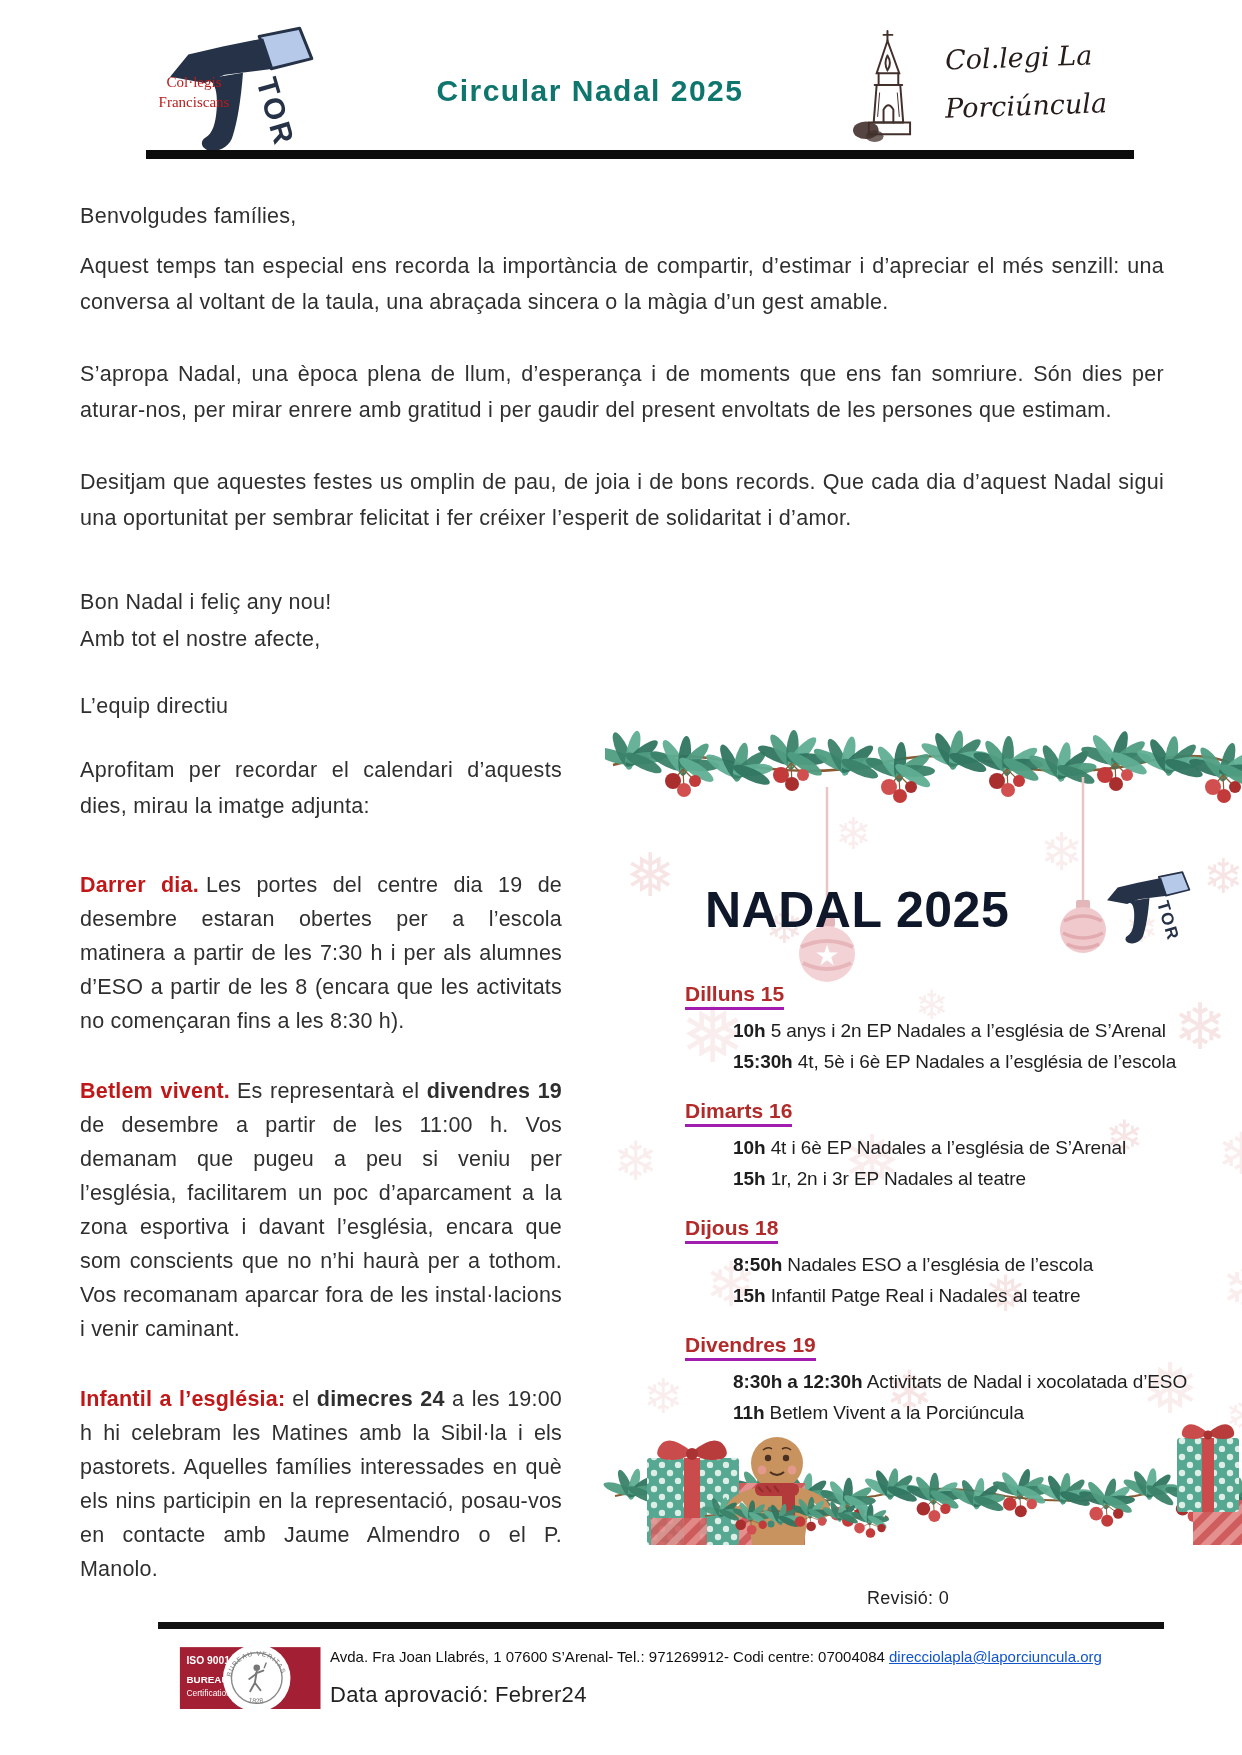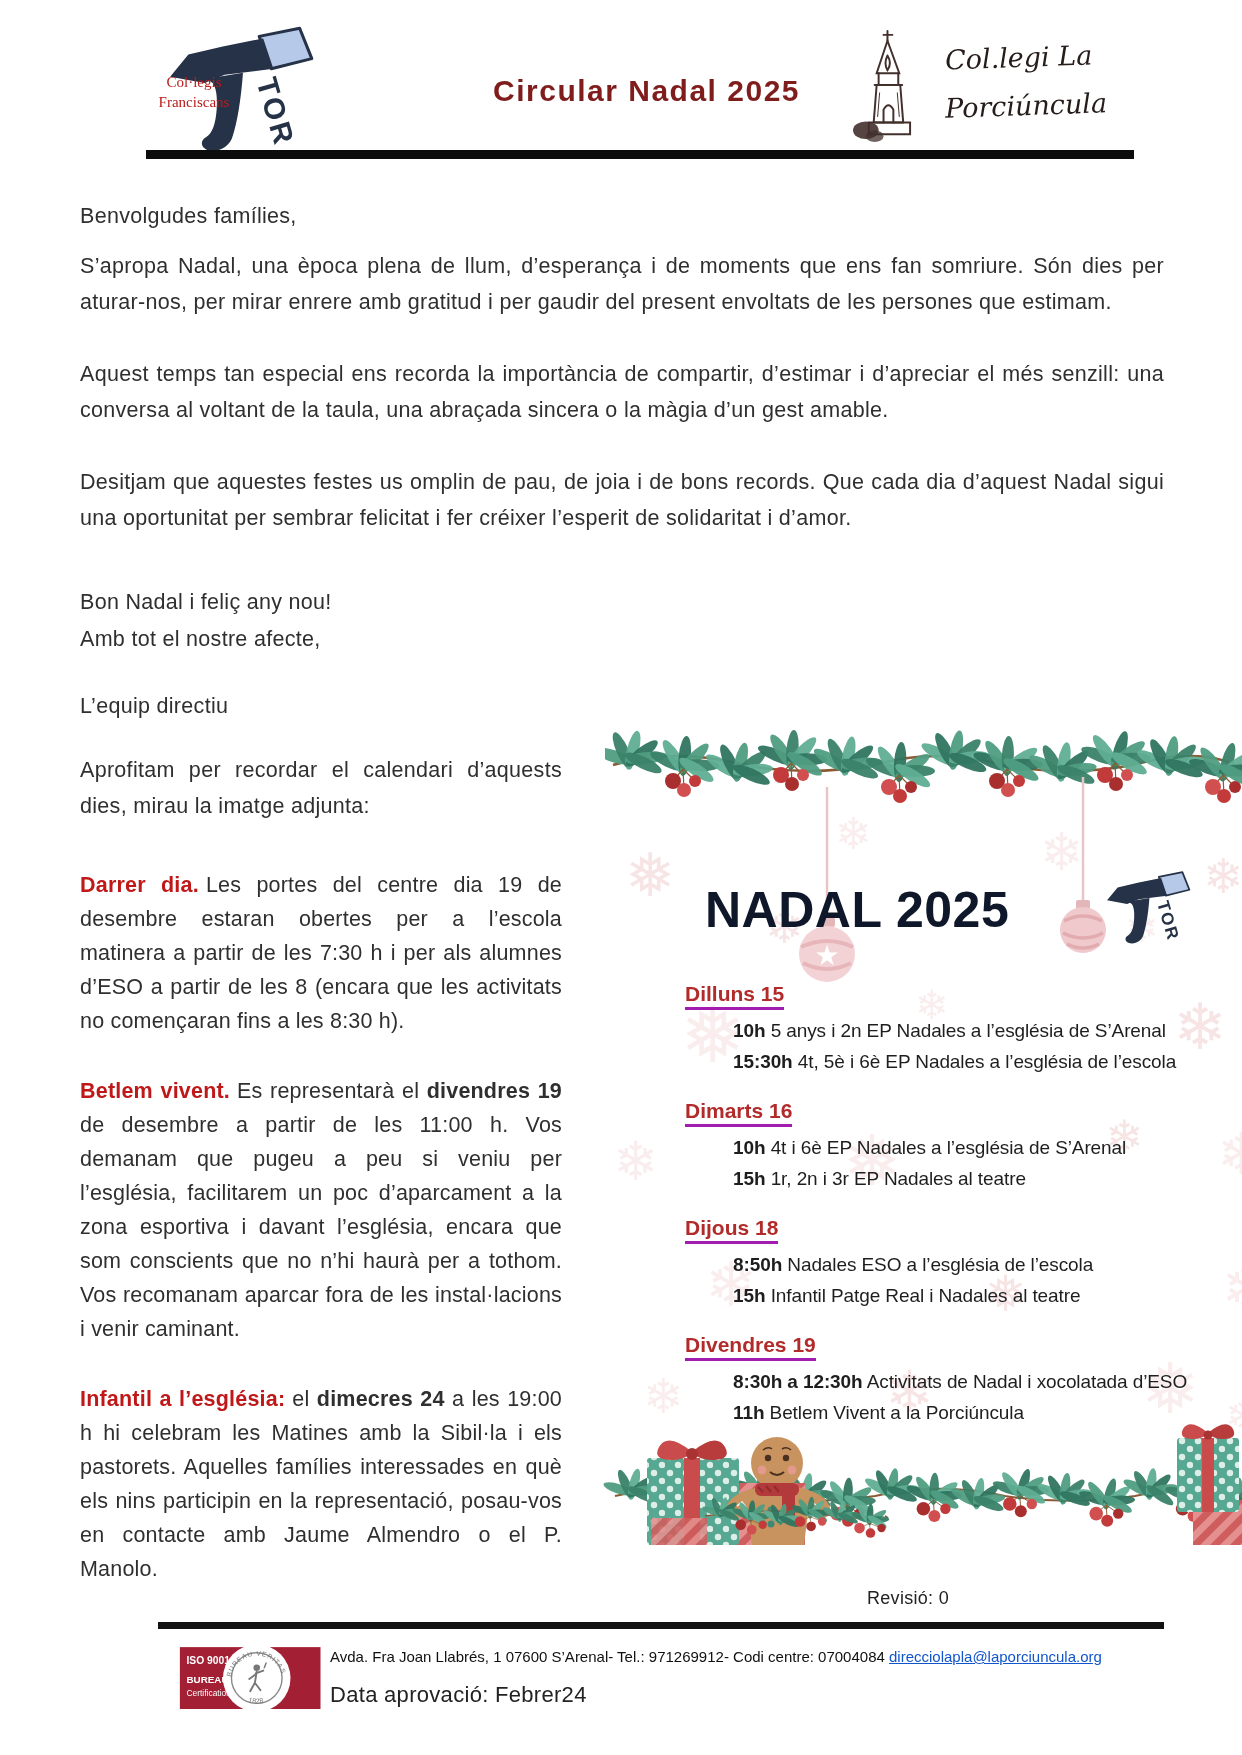--- a/index.html
+++ b/index.html
@@ -1,21 +1,21 @@
 <!DOCTYPE html>
 <html><head>
 <meta charset="utf-8">
 <style>
   html,body{margin:0;padding:0;background:#ffffff;}
   .page{position:relative;width:1242px;height:1755px;background:#fff;overflow:hidden;
         font-family:"Liberation Sans","DejaVu Sans",sans-serif;color:#2f2f2f;}
   .abs{position:absolute;}
   
-  .hdr-title{left:380px;top:74px;width:420px;text-align:right;font-size:30px;font-weight:600;
-             color:#7f1d1d;letter-spacing:1.5px;}
+  .hdr-title{left:380px;top:74px;width:420px;text-align:center;font-size:30px;font-weight:600;
+             color:#0f766e;letter-spacing:1.5px;}
   .rule-top{left:146px;top:150px;width:988px;height:9px;background:#0c0c0c;}
   .tor-gray{left:138px;top:72px;width:112px;text-align:center;color:#b91c1c;
             font-family:"Liberation Serif","DejaVu Serif",serif;font-size:15px;line-height:20px;}
   .script{font-family:"DejaVu Serif","Liberation Serif",serif;font-style:italic;color:#261c1a;
           font-size:27px;transform:rotate(-2deg);}
   
   .sal{left:80px;top:204px;font-size:21.5px;letter-spacing:.3px;}
   .lp-host{left:80px;top:248px;width:1084px;}
   .lp{margin:0 0 36px 0;font-size:21.5px;line-height:36px;text-align:justify;letter-spacing:.3px;}
   .close1{left:80px;top:590px;font-size:21.5px;letter-spacing:.3px;}
@@ -81,22 +81,22 @@
         <ellipse cx="34" cy="110" rx="9" ry="6" fill="#42302c" opacity="0.75"></ellipse>
       </svg>
   </div>
   <div class="abs script" style="left:945px;top:42px;">Col.legi La</div>
   <div class="abs script" style="left:945px;top:90px;">Porciúncula</div>
 
   <div class="abs rule-top"></div>
 
   <div class="abs sal">Benvolgudes famílies,</div>
   <div class="abs lp-host">
+      <p class="lp">Aquest temps tan especial ens recorda la importància de compartir, d’estimar i d’apreciar el més senzill: una conversa al voltant de la taula, una abraçada sincera o la màgia d’un gest amable.</p>
       <p class="lp">S’apropa Nadal, una època plena de llum, d’esperança i de moments que ens fan somriure. Són dies per aturar-nos, per mirar enrere amb gratitud i per gaudir del present envoltats de les persones que estimam.</p>
-      <p class="lp">Aquest temps tan especial ens recorda la importància de compartir, d’estimar i d’apreciar el més senzill: una conversa al voltant de la taula, una abraçada sincera o la màgia d’un gest amable.</p>
       <p class="lp">Desitjam que aquestes festes us omplin de pau, de joia i de bons records. Que cada dia d’aquest Nadal sigui una oportunitat per sembrar felicitat i fer créixer l’esperit de solidaritat i d’amor.</p>
     </div>
   <div class="abs close1">Bon Nadal i feliç any nou!</div>
   <div class="abs close2">Amb tot el nostre afecte,</div>
   <div class="abs sig">L’equip directiu</div>
 
   <div class="abs leftcol">
     <p class="note">Aprofitam per recordar el calendari d’aquests dies, mirau la imatge adjunta:</p>
     <div>
         <p class="ip"><span class="lead">Darrer dia.</span><span>Les portes del centre dia 19 de desembre estaran obertes per a l’escola matinera a partir de les 7:30 h i per als alumnes d’ESO a partir de les 8 (encara que les activitats no començaran fins a les 8:30 h).</span></p>

